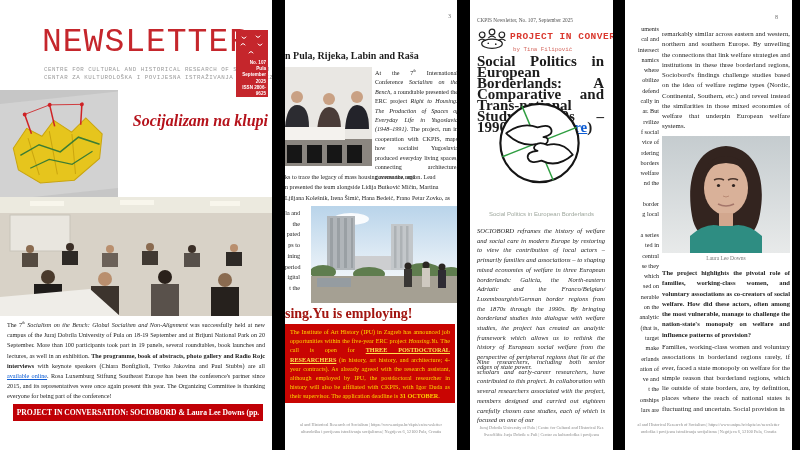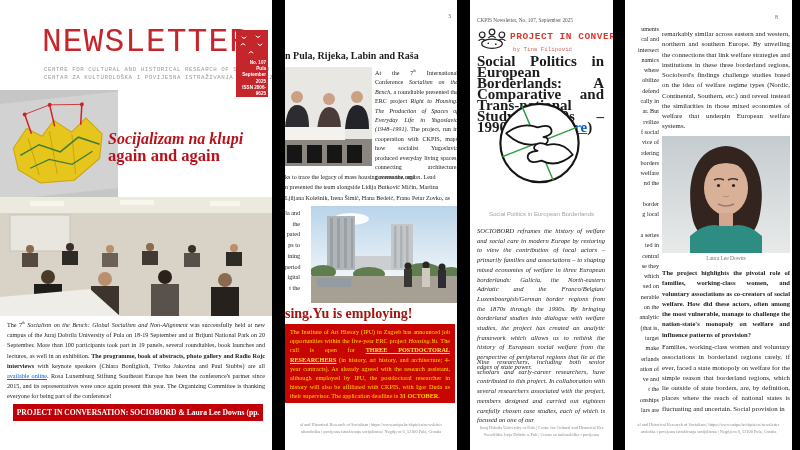--- a/index.html
+++ b/index.html
@@ -25,21 +25,21 @@
   .pfoot{position:absolute;left:0;right:0;text-align:center;font-size:4.3px;
          color:#8b8b8b;white-space:nowrap;line-height:6px;}
   
   .masthead{left:42px;top:24px;font-family:"Liberation Mono",monospace;
             font-size:33px;letter-spacing:1px;color:#c5262c;white-space:nowrap;}
   .mast-sub{left:44px;font-family:"Liberation Mono",monospace;font-size:5.8px;
             letter-spacing:.55px;color:#9b9b9b;white-space:nowrap;}
   .issue-box{left:236px;top:30px;width:32px;height:67px;background:#c5262c;color:#fff;}
   .issue-box .txt{position:absolute;right:2px;top:30px;width:28px;text-align:right;
             font-size:4.6px;line-height:6.2px;font-weight:700;font-family:"Liberation Sans",sans-serif;}
-  .headline{right:4px;top:130px;width:160px;text-align:left;color:#b5121b;line-height:17px;}
+  .headline{right:4px;top:112px;width:160px;text-align:right;color:#b5121b;line-height:17px;}
   .headline .l1{font-style:italic;font-weight:700;font-size:16px;}
   .headline .l2{font-weight:700;font-size:16.5px;}
   .cover-body{left:7px;top:318px;width:258px;font-size:6.2px;line-height:10.2px;}
   .banner{left:13px;top:404px;width:250px;height:17px;background:#c00006;color:#fff;
           font-weight:700;font-size:7.6px;line-height:17px;text-align:center;}
   
   .pgnum{font-size:6px;color:#6e6e6e;}
   .p2-title{left:0;top:50px;font-weight:700;font-size:10px;white-space:nowrap;}
   .p2-intro{left:90px;top:67px;width:83px;font-size:6.1px;line-height:9.4px;}
   .p2-bridge{left:0;top:172px;width:172px;font-size:6.1px;line-height:10.4px;}
@@ -109,21 +109,20 @@
         </g>
         <polyline points="30,20 56,14 88,18" stroke="#cf2125" stroke-width="0.8" fill="none"></polyline>
         <circle cx="30" cy="20" r="2" fill="#cf2125"></circle>
           <circle cx="56" cy="14" r="2" fill="#cf2125"></circle>
           <circle cx="88" cy="18" r="2" fill="#cf2125"></circle>
       </g>
     </svg>
 
     <div class="abs headline">
       <div class="l1">Socijalizam na klupi</div>
-      <div class="l2">again and again</div>
     </div>
 
     <svg class="abs" style="left:0;top:197px" width="272" height="119" viewBox="0 0 272 119">
       <rect width="272" height="119" fill="#d8d2c7"></rect>
       <rect width="272" height="16" fill="#eceadf"></rect>
       <rect x="30" y="4" width="34" height="5" fill="#f8f6ec"></rect>
         <rect x="120" y="3" width="34" height="5" fill="#f8f6ec"></rect>
         <rect x="210" y="4" width="30" height="5" fill="#f8f6ec"></rect>
       <rect x="10" y="18" width="60" height="36" fill="#e9e6df" stroke="#c8c4ba"></rect>
       <g>

